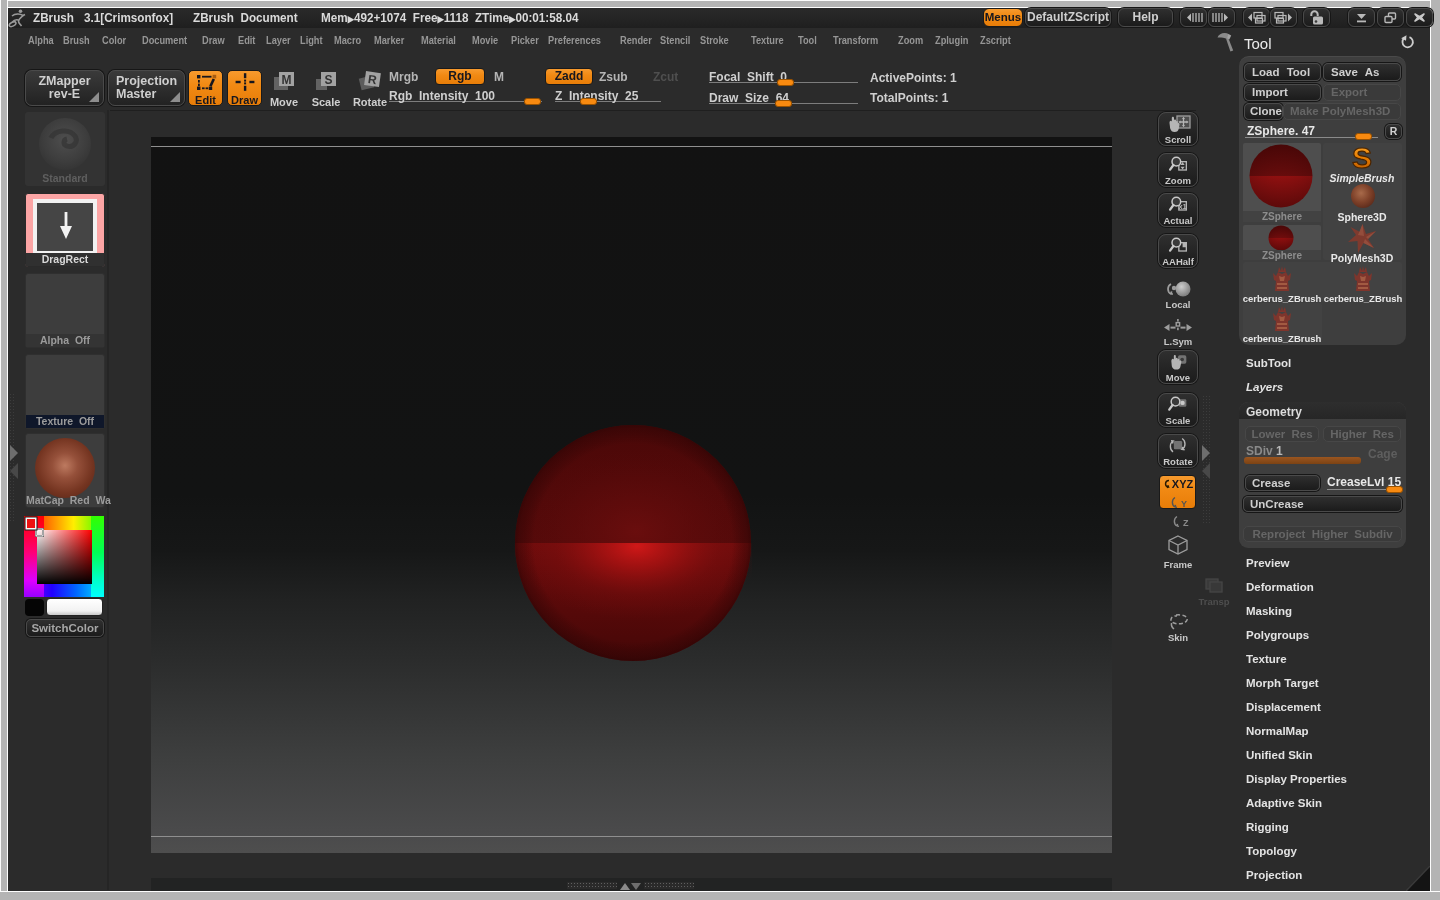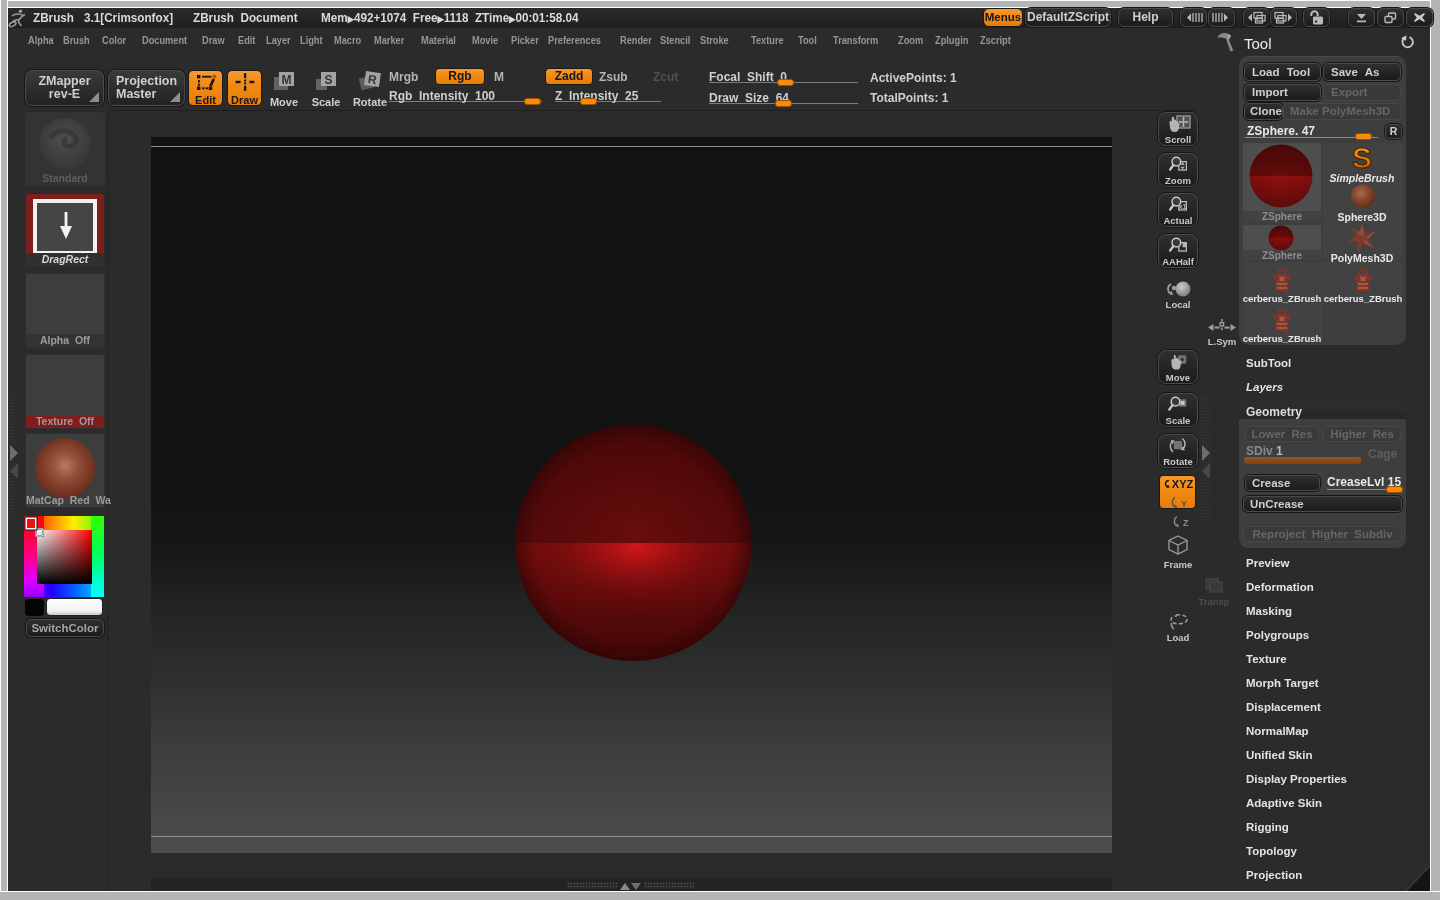--- a/index.html
+++ b/index.html
@@ -220,32 +220,32 @@
               <stop offset="0%" stop-color="#4e4e4e"></stop>
               <stop offset="70%" stop-color="#3d3d3d"></stop>
               <stop offset="100%" stop-color="#343434"></stop>
             </radialGradient>
           </defs>
           <circle cx="40" cy="32" r="26" fill="url(#stdg)"></circle>
           <path d="M26 26 C30 18 44 16 50 24 C54 30 48 36 42 34 C38 33 38 28 42 27" fill="none" stroke="#333" stroke-width="5" opacity="0.7"></path>
         </svg>
       <div class="b abs" style="left:0;bottom:2px;width:100%;text-align:center;font-size:10.5px;color:#5f5f5f;">Standard</div>
     </div>
-    <div class="abs" style="left:25px;top:193px;width:80px;height:74px;background:#7f1d1d;border-radius:3px;border:1px solid #2a2a2a;font-style:italic;">
+    <div class="abs" style="left:25px;top:193px;width:80px;height:74px;background:#fca5a5;border-radius:3px;border:1px solid #2a2a2a;">
       <div class="abs" style="left:7px;top:5px;width:64px;height:56px;border:4px solid #f2f2f2;background:#454545;"></div>
       <svg class="abs" style="left:30px;top:18px;" width="20" height="30" viewBox="0 0 20 30">
           <path d="M8.6 0 h2.8 v14 h4.6 L10 27 L4 14 h4.6 Z" fill="#f2f2f2"></path>
         </svg>
       <div class="b abs" style="left:0;bottom:0px;width:100%;height:13px;background:#303030;text-align:center;font-size:10.5px;color:#d8d8d8;">DragRect</div>
     </div>
     <div class="abs" style="left:25px;top:273px;width:80px;height:75px;background:#3d3d3d;border-radius:3px;border:1px solid #2f2f2f;">
       <div class="b abs" style="left:0;bottom:0px;width:100%;height:13px;background:#343434;text-align:center;font-size:10.5px;color:#9b9b9b;">Alpha&nbsp;&nbsp;Off</div>
     </div>
     <div class="abs" style="left:25px;top:354px;width:80px;height:75px;background:#3d3d3d;border-radius:3px;border:1px solid #2f2f2f;">
-      <div class="b abs" style="left:0;bottom:0px;width:100%;height:13px;background:#7f1d1d;text-align:center;font-size:10.5px;color:#9b9b9b;">Texture&nbsp;&nbsp;Off</div>
+      <div class="b abs" style="left:0;bottom:0px;width:100%;height:13px;background:#0f172a;text-align:center;font-size:10.5px;color:#9b9b9b;">Texture&nbsp;&nbsp;Off</div>
     </div>
     <div class="abs" style="left:25px;top:433px;width:80px;height:75px;background:#3d3d3d;border-radius:3px;border:1px solid #2f2f2f;">
       <svg width="80" height="75">
           <defs>
             <radialGradient id="mcg" cx="0.5" cy="0.46" r="0.60">
               <stop offset="0%" stop-color="#bd7a60"></stop>
               <stop offset="35%" stop-color="#95503a"></stop>
               <stop offset="75%" stop-color="#753521"></stop>
               <stop offset="100%" stop-color="#602a1a"></stop>
             </radialGradient>
@@ -414,21 +414,21 @@
               <stop offset="0%" stop-color="#cdcdcd"></stop>
               <stop offset="100%" stop-color="#787878"></stop>
             </radialGradient>
           </defs>
           <path d="M8 4 C4 6 4 12 8 14 L10 14 M8 14 L8.6 11.4" fill="none" stroke="#9d9d9d" stroke-width="1.7"></path>
           <circle cx="11" cy="8" r="2.2" fill="#9d9d9d"></circle>
           <circle cx="20" cy="9" r="7.5" fill="url(#locg)"></circle>
         </svg>
       <div class="b" style="font-size:9.5px;color:#c9c9c9;margin-top:-4px;">Local</div>
     </div>
-    <div class="abs" style="left:1158px;top:319px;width:40px;text-align:center;margin-left:44px;">
+    <div class="abs" style="left:1158px;top:319px;width:40px;text-align:center;">
       <svg width="32" height="16" viewBox="0 0 32 16">
           <g fill="#9d9d9d">
             <path d="M2 8.5 L7.5 5 V12 Z"></path>
             <path d="M30 8.5 L24.5 5 V12 Z"></path>
             <rect x="8.5" y="7.6" width="5" height="2"></rect>
             <rect x="18.5" y="7.6" width="5" height="2"></rect>
             <rect x="14.2" y="3.6" width="3.4" height="3.4" fill="none" stroke="#9d9d9d" stroke-width="1.4"></rect>
             <rect x="15.1" y="0" width="1.6" height="2.6"></rect>
             <rect x="15.1" y="8.6" width="1.6" height="2.6"></rect>
           </g>
@@ -487,21 +487,21 @@
           <rect x="4" y="2" width="12" height="10" fill="#3a3a3a" stroke="#454545" stroke-width="1.3"></rect>
           <rect x="8" y="5" width="12" height="10" fill="#383838" stroke="#454545" stroke-width="1.3"></rect>
         </svg>
       <div class="b" style="font-size:9.5px;color:#4e4e4e;margin-top:-3px;">Transp</div>
     </div>
     <div class="abs" style="left:1158px;top:612px;width:40px;text-align:center;">
       <svg width="28" height="20" viewBox="0 0 28 20">
           <path d="M12 3 C19 2.2 24 4.5 23 8 C22 11.2 16 12.5 11.5 11.5 C7.5 10.7 6 8.5 7.5 6 C8.7 4.2 11 3.6 12.8 4.2" fill="none" stroke="#9d9d9d" stroke-width="1.5" stroke-dasharray="4 2.4"></path>
           <path d="M7.5 11 C7 14 8 15.5 10 17" fill="none" stroke="#9d9d9d" stroke-width="1.5"></path>
         </svg>
-      <div class="b" style="font-size:9.5px;color:#c9c9c9;margin-top:-4px;">Load</div>
+      <div class="b" style="font-size:9.5px;color:#c9c9c9;margin-top:-4px;">Skin</div>
     </div>
 
     <div class="abs" style="left:1202px;top:395px;width:8px;height:130px;background:radial-gradient(#3c3c3c 26%,rgba(0,0,0,0) 27%) 0 0/3px 3px #2b2b2b;"></div>
     <svg class="abs" style="left:1201px;top:444px;" width="10" height="36">
         <path d="M1 1 L9 9 L1 17 Z" fill="#6e6e6e"></path>
         <path d="M9 19 L1 27 L9 35 Z" fill="#484848"></path>
       </svg>
   </div>
 
   <div id="rightpanel">

